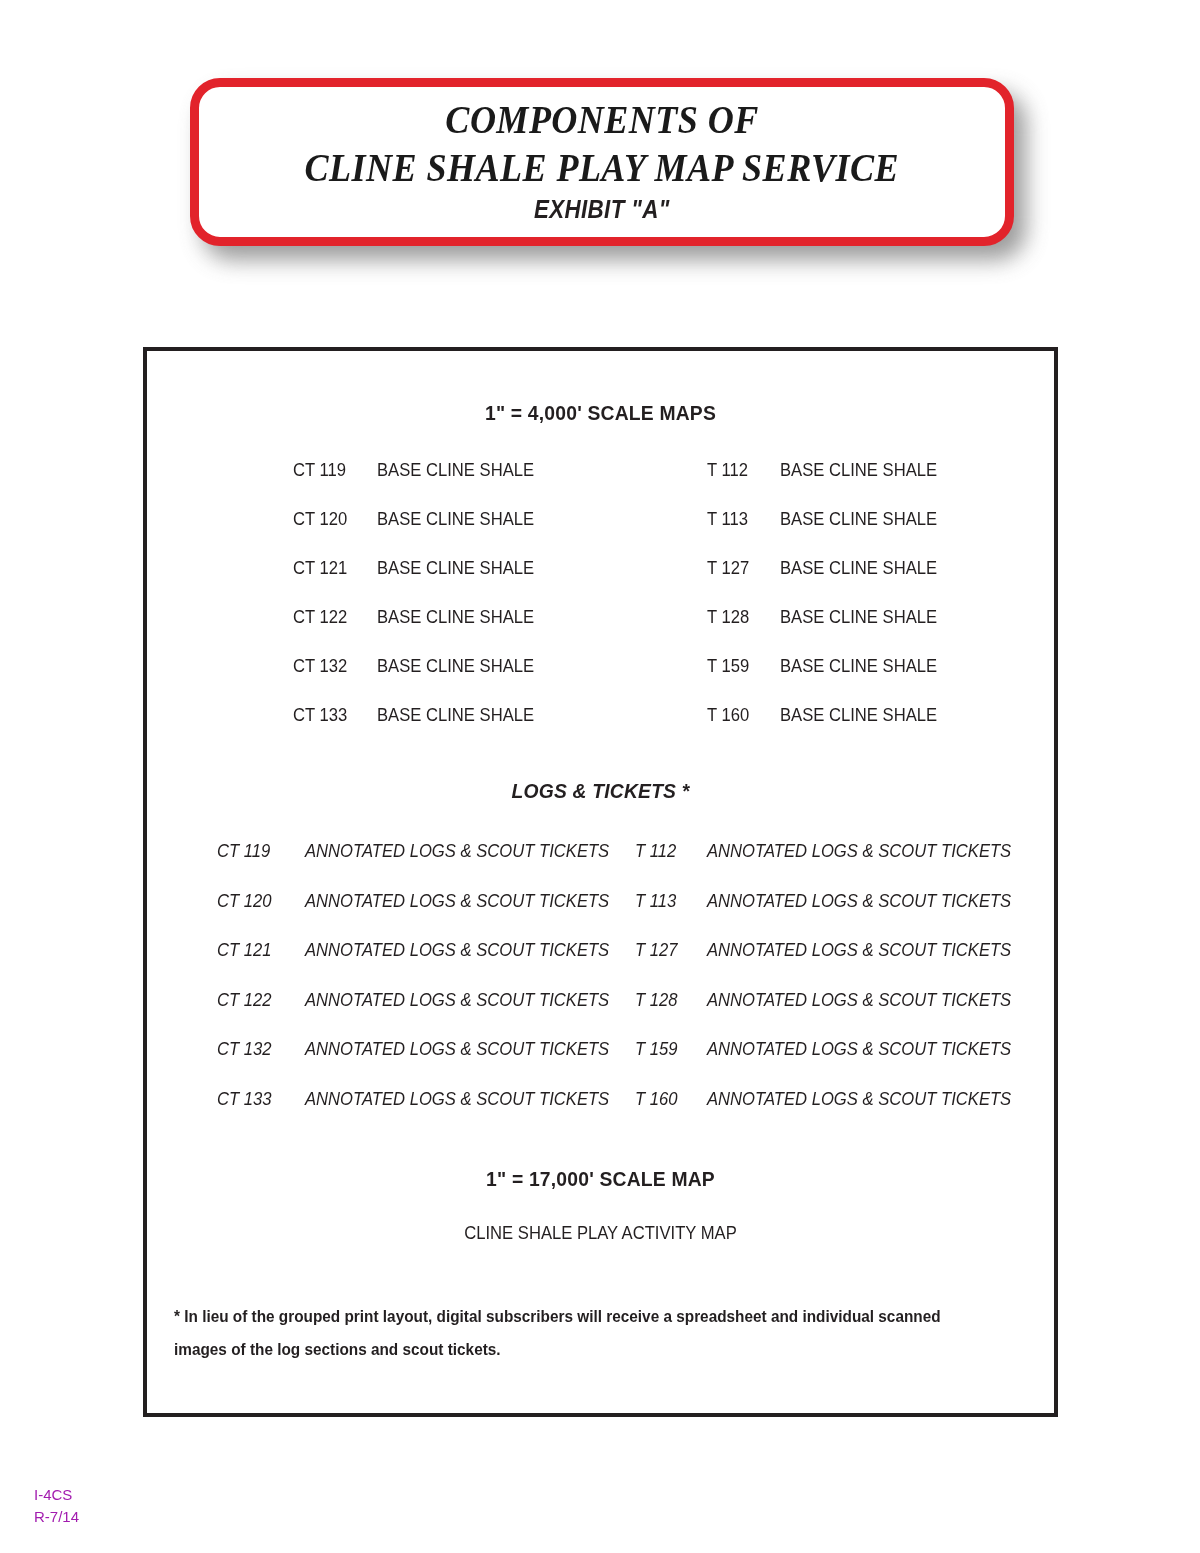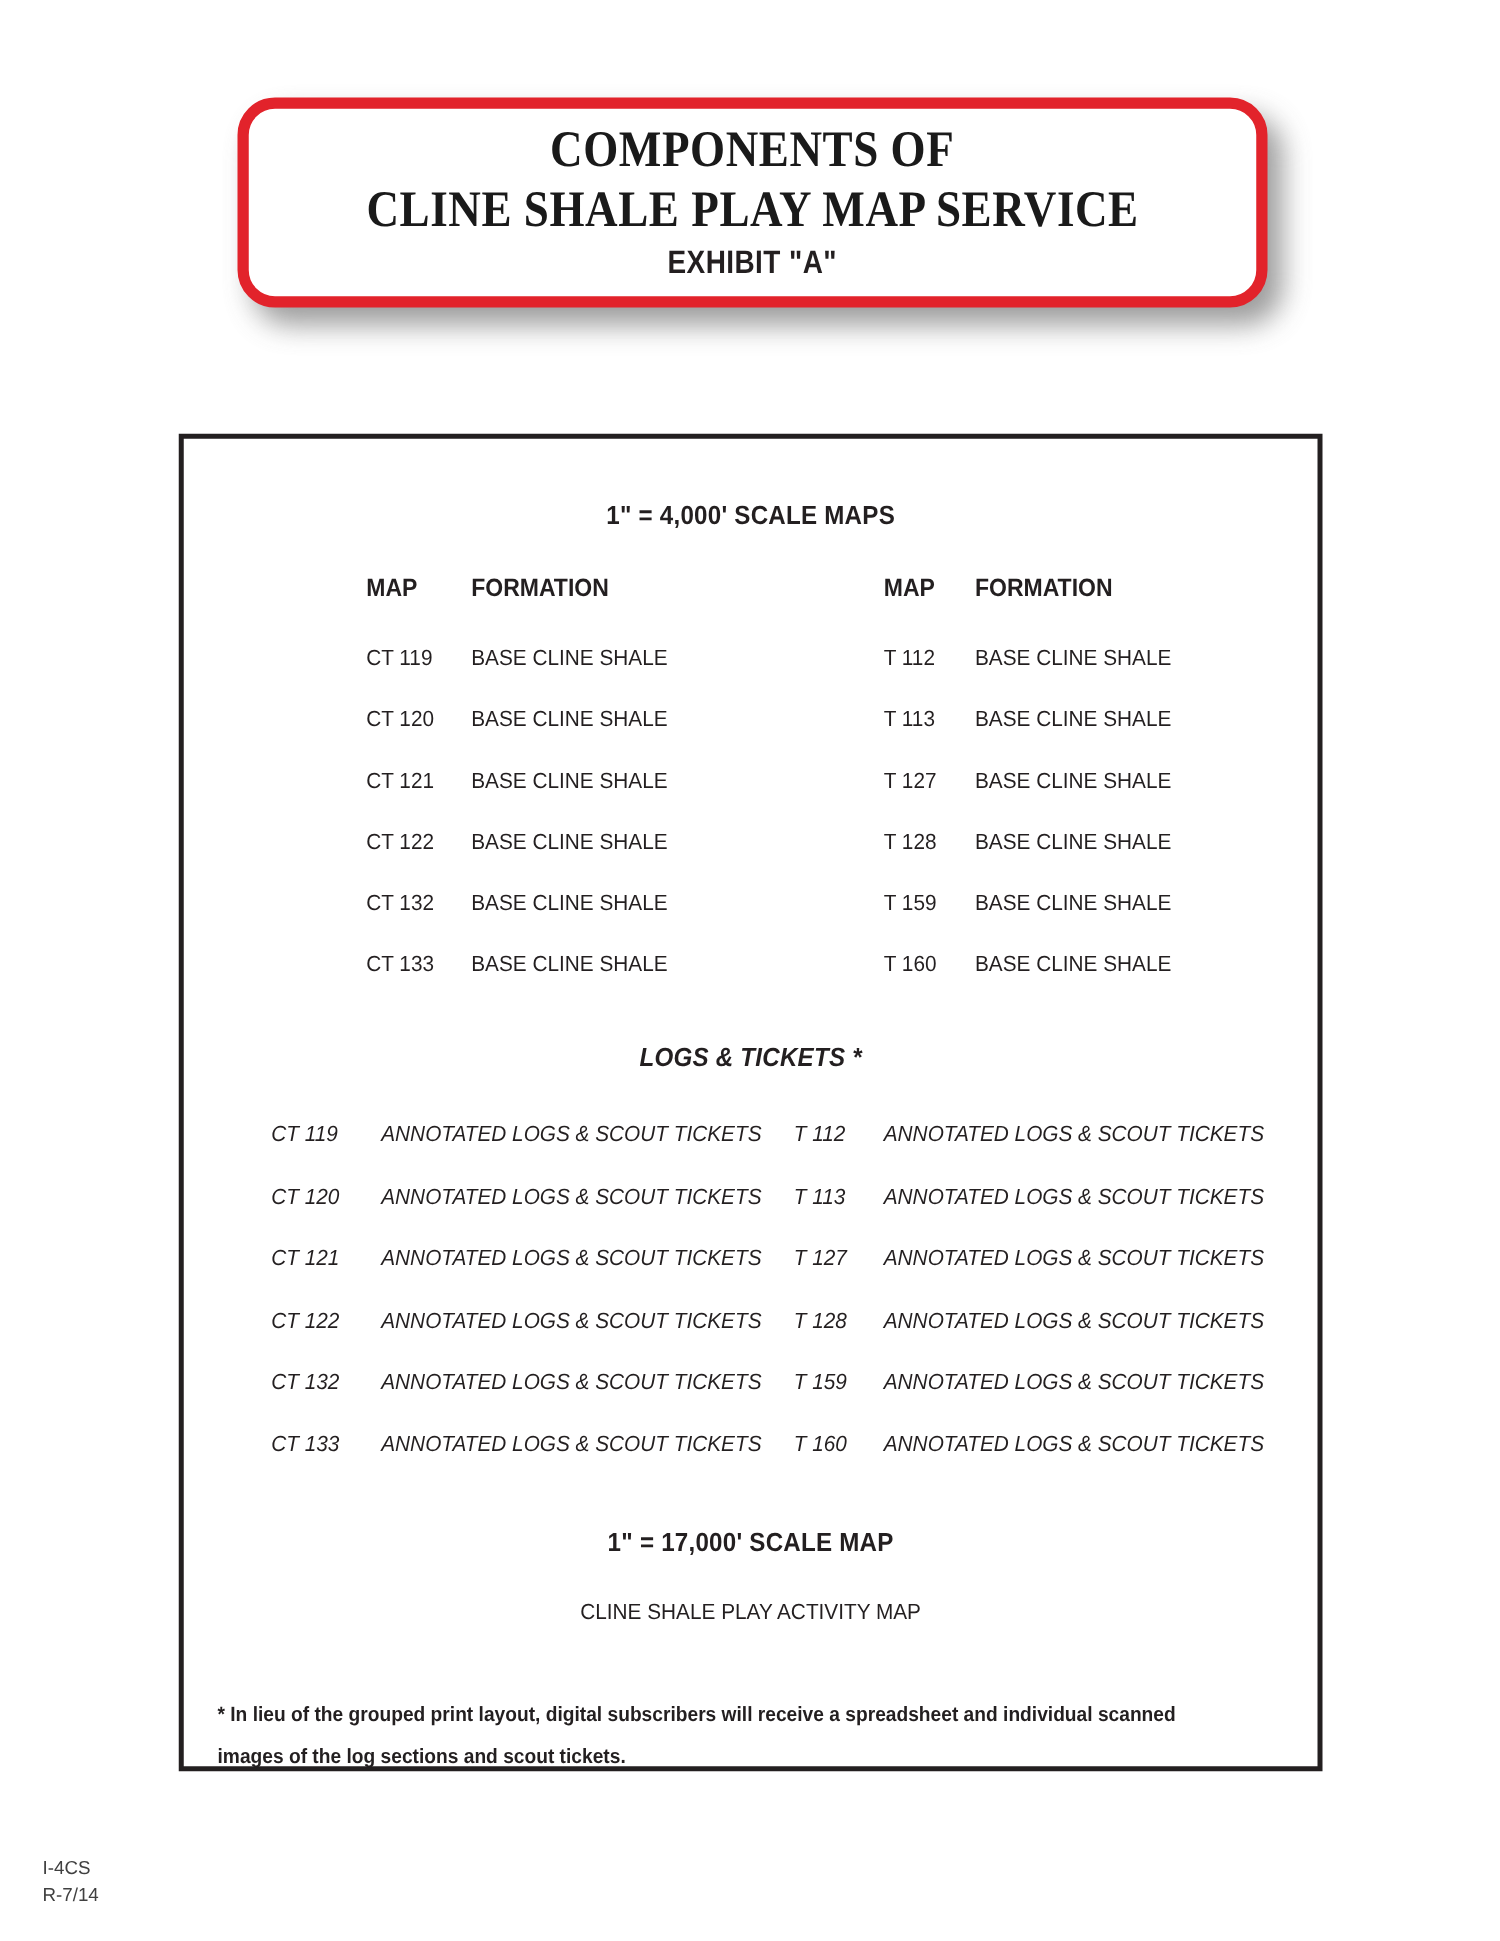--- a/index.html
+++ b/index.html
@@ -42,20 +42,21 @@
     width: 100%;
     height: 100%;
     box-sizing: border-box;
     background: #ffffff;
     border: 9px solid #e2232b;
     border-radius: 30px;
     display: flex;
     flex-direction: column;
     align-items: center;
     justify-content: center;
+    font-style: italic;
   }
   .title-line1,
   .title-line2 {
     font-family: "Liberation Serif", serif;
     font-weight: bold;
     color: #1a1a1a;
     letter-spacing: 0.5px;
     line-height: 1.0;
     transform: scaleX(0.88);
     white-space: nowrap;
@@ -166,21 +167,21 @@
     transform-origin: left top;
   }
 
   
   .footer-codes {
     position: absolute;
     left: 34px;
     top: 1484px;
     font-size: 15px;
     line-height: 1.45;
-    color: #404040;
+    color: #a21caf;
   }
 </style>
 </head>
 <body>
 
 <div class="banner-wrap">
   <div class="banner-shadow"></div>
   <div class="banner">
     <div class="title-line1">COMPONENTS OF</div>
     <div class="title-line2">CLINE SHALE PLAY MAP SERVICE</div>
@@ -195,27 +196,20 @@
 
     <table class="tbl maps-table">
       <colgroup>
         <col class="col-pad-left">
           <col class="col-map">
           <col class="col-form">
         <col class="col-map2">
           <col>
       </colgroup>
       <tbody>
-        <tr>
-          <td></td>
-          <td><span class="hdr-cell">MAP</span></td>
-          <td><span class="hdr-cell">FORMATION</span></td>
-          <td><span class="hdr-cell">MAP</span></td>
-          <td><span class="hdr-cell">FORMATION</span></td>
-        </tr>
 
         <tr class="data-row">
           <td></td>
           <td><span class="cell">CT 119</span></td>
           <td><span class="cell">BASE CLINE SHALE</span></td>
           <td><span class="cell">T 112</span></td>
           <td><span class="cell">BASE CLINE SHALE</span></td>
         </tr>
         <tr class="data-row">
           <td></td>

